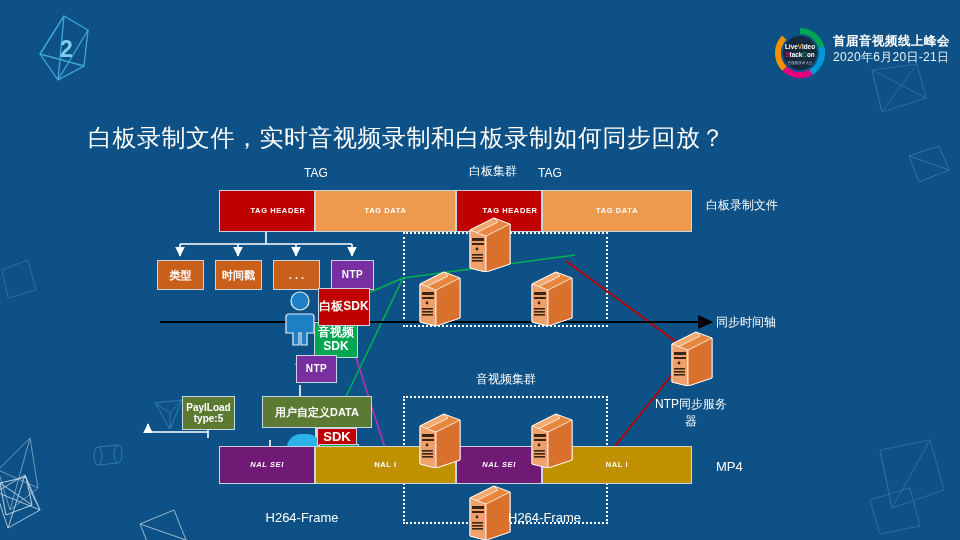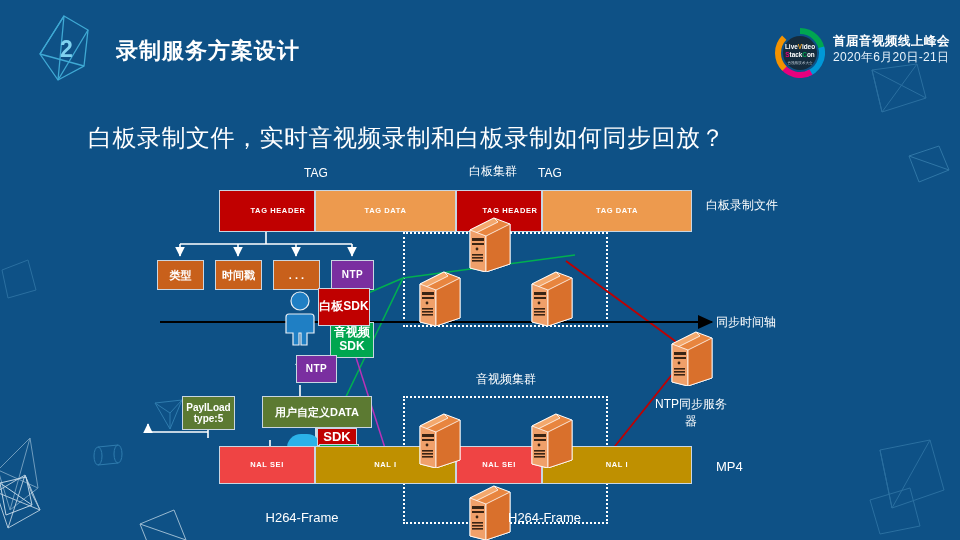--- a/index.html
+++ b/index.html
@@ -64,23 +64,23 @@
   }
 
   
   .tag-header { background: #c00000; font-size: 7.5px; letter-spacing: .6px; font-weight: 700; padding-left: 22px; }
   .tag-data   { background: #ed9a4e; font-size: 7.5px; letter-spacing: .6px; font-weight: 700; }
 
   
   .field-box  { background: #c8601b; font-size: 11px; }
   .ntp-box    { background: #7a2fa0; font-size: 10px; font-weight: 700; letter-spacing: .5px; }
   .wb-sdk     { background: #c00000; font-size: 12px; }
-  .av-sdk     { background: #00a650; font-size: 12px; margin-left: 16px; }
+  .av-sdk     { background: #00a650; font-size: 12px; }
   .olive-box  { background: #5c7a32; font-size: 10px; }
-  .nal-sei    { background: #ef4444; font-size: 7.5px; letter-spacing: .6px; font-weight: 700; }
+  .nal-sei    { background: #701a75; font-size: 7.5px; letter-spacing: .6px; font-weight: 700; font-style: italic; }
   .nal-i      { background: #bf9000; font-size: 7.5px; letter-spacing: .6px; font-weight: 700; }
 
   
   .label {
     position: absolute; color: #ffffff; text-align: center;
   }
   .label-cn { font-size: 12px; }
   .label-en { font-size: 13px; }
 
   
@@ -192,21 +192,20 @@
         <g fill="none" stroke="#3fa9d4" stroke-width="1.3">
           <path d="M30 2 L54 16 L50 52 L24 66 L6 40 Z"></path>
           <path d="M30 2 L6 40"></path>
           <path d="M30 2 L24 66"></path>
           <path d="M6 40 L50 52"></path>
           <path d="M54 16 L24 66"></path>
         </g>
       </svg>
       <div class="hdr-num">2</div>
     </div>
-    <div class="hdr-title">录制服务方案设计</div>
 
     <div class="logo-ring">
       <svg width="50" height="50" viewBox="0 0 50 50">
         <circle cx="25" cy="25" r="22" fill="none" stroke="#00a651" stroke-width="6" stroke-dasharray="34 104" transform="rotate(-90 25 25)"></circle>
         <circle cx="25" cy="25" r="22" fill="none" stroke="#0098d8" stroke-width="6" stroke-dasharray="34 104" transform="rotate(-15 25 25)"></circle>
         <circle cx="25" cy="25" r="22" fill="none" stroke="#e6007e" stroke-width="6" stroke-dasharray="34 104" transform="rotate(60 25 25)"></circle>
         <circle cx="25" cy="25" r="22" fill="none" stroke="#f39200" stroke-width="6" stroke-dasharray="34 104" transform="rotate(135 25 25)"></circle>
         <circle cx="25" cy="25" r="17" fill="#152b3d"></circle>
         <text x="25" y="21" font-size="6.4" fill="#ffffff" text-anchor="middle" font-family="Liberation Sans, sans-serif" font-weight="bold">Live<tspan fill="#f5a623">V</tspan>ideo</text>
         <text x="25" y="29" font-size="6.4" fill="#ffffff" text-anchor="middle" font-family="Liberation Sans, sans-serif" font-weight="bold"><tspan fill="#e6007e">S</tspan>tack<tspan fill="#00a651">C</tspan>on</text>

